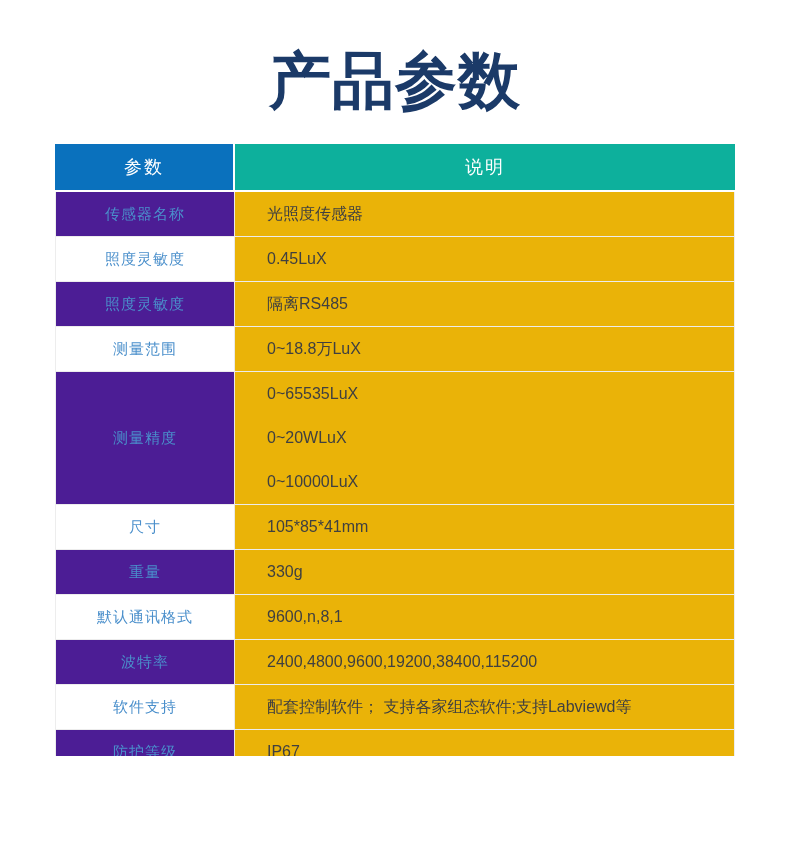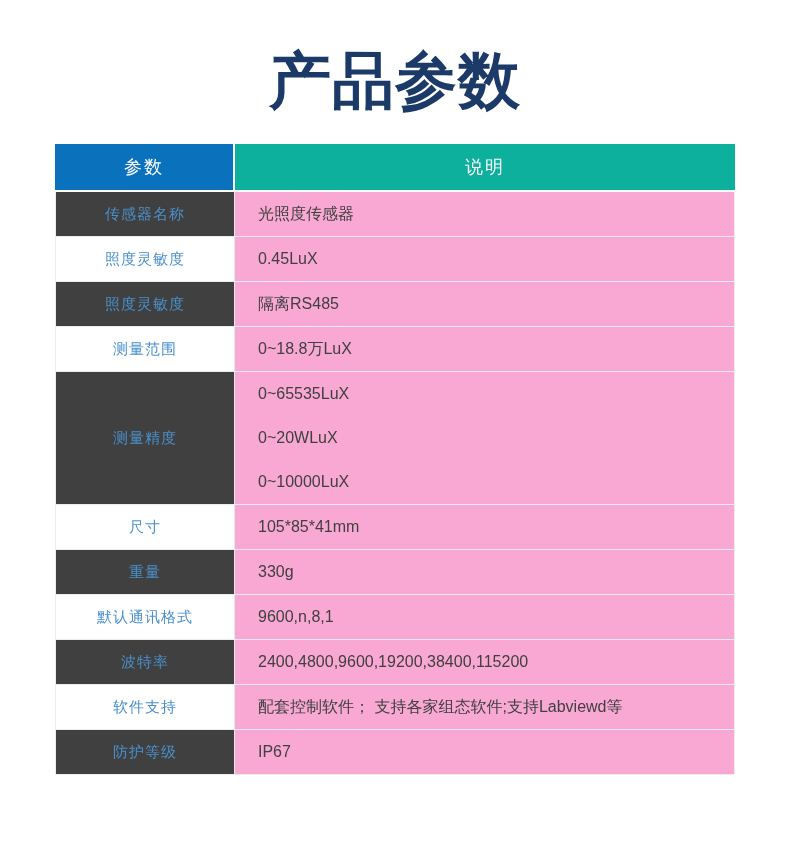--- a/index.html
+++ b/index.html
@@ -1,20 +1,20 @@
 <!DOCTYPE html>
 <html><head>
 <meta charset="utf-8">
 <style>
   html, body { margin: 0; padding: 0; background: #ffffff; }
   * { box-sizing: border-box; }
   .canvas {
     position: relative;
     width: 790px;
-    height: 848px;
+    height: 756px;
     background: #ffffff;
     overflow: hidden;
     font-family: "Liberation Sans", "DejaVu Sans", sans-serif;
   }
   .page-title {
     margin: 0;
     padding-top: 44px;
     text-align: center;
     font-size: 62px;
     line-height: 1.2;
@@ -60,33 +60,33 @@
   .row:last-child { border-bottom: none; }
   .label-cell {
     width: 179px;
     display: flex;
     align-items: center;
     justify-content: center;
     border-right: 1px solid #e9e9e9;
     background: #ffffff;
     text-align: center;
   }
-  .row.alt .label-cell { background: #404040; }
+  .row.alt .label-cell { background: #4c1d95; }
   .label-cell .label {
     color: #4a8fcb;
     font-size: 15px;
     letter-spacing: 1px;
   }
   .value-cell {
     flex: 1;
     display: flex;
     flex-direction: column;
     justify-content: flex-end;
-    padding-left: 23px;
-    background: #f9a8d4;
+    padding-left: 32px;
+    background: #eab308;
   }
   .value-line {
     height: 44px;
     line-height: 44px;
     font-size: 16px;
     color: #404040;
     white-space: nowrap;
   }
 </style>
 </head>

